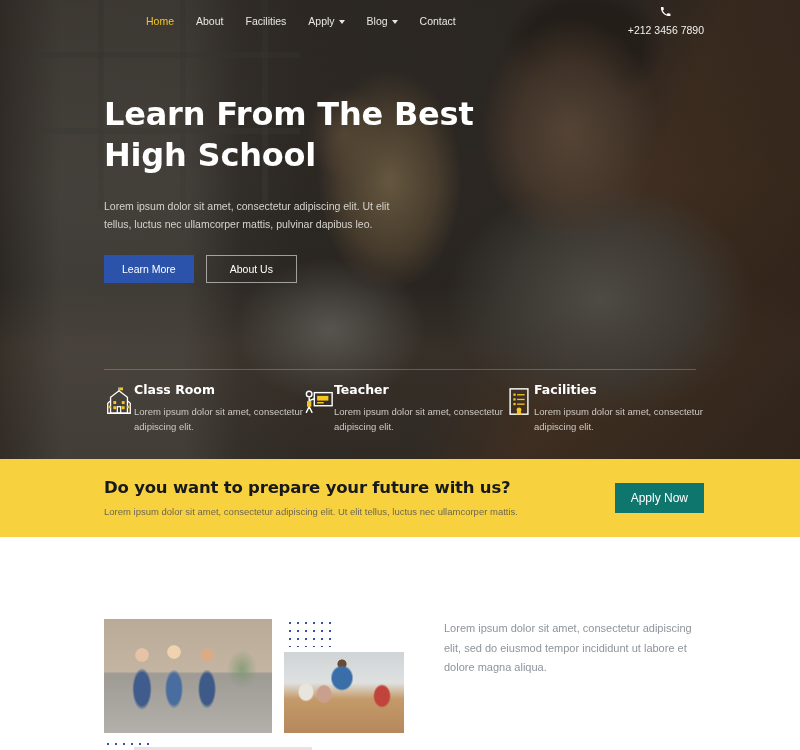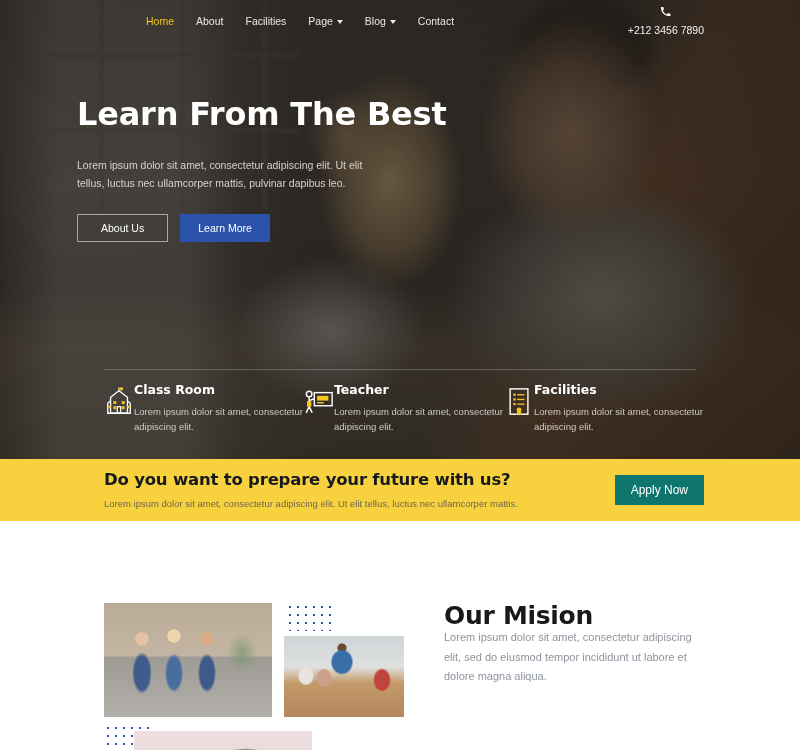--- a/index.html
+++ b/index.html
@@ -93,21 +93,21 @@
   }
   .phone {
     margin-left: auto; display: flex; align-items: center; gap: 7px;
     font-size: 10.5px; color: #f2f0ec; white-space: nowrap; flex-direction: column;
   }
   .phone svg { width: 11px; height: 11px; fill: #ffffff; }
 
   
   .hero-copy {
     position: relative; z-index: 5;
-    padding: 52px 0 0 77px;
+    padding: 52px 0 0 104px;
   }
   .hero-title {
     font-family: "DejaVu Sans", sans-serif;
     font-size: 32px; font-weight: 700; color: #ffffff;
     line-height: 1.28; letter-spacing: -0.2px;
     max-width: 420px;
   }
   .hero-sub {
     margin-top: 21px;
     font-size: 10.5px; color: #d6d2cc; line-height: 1.75; max-width: 310px;
@@ -137,21 +137,21 @@
   .feature-icon svg { width: 30px; height: 34px; display: block; }
   .feature-title {
     font-family: "DejaVu Sans", sans-serif;
     font-size: 12.5px; font-weight: 700; color: #ffffff; line-height: 1;
     margin-bottom: 7px;
   }
   .feature-text { font-size: 9.5px; color: #cdc9c3; line-height: 1.62; }
 
   
   .cta {
-    height: 62px; background: #f8d23e;
+    height: 78px; background: #f8d23e;
     display: flex; align-items: center;
     padding: 0 96px 0 104px;
   }
   .cta-left { flex: 1; }
   .cta-title {
     font-family: "DejaVu Sans", sans-serif;
     font-size: 16.5px; font-weight: 700; color: #17191c; line-height: 1;
     letter-spacing: -0.2px;
   }
   .cta-sub { margin-top: 11px; font-size: 9.5px; color: #6e6753; line-height: 1; }
@@ -225,21 +225,21 @@
       <div class="nav-item active">
         <span>Home</span>
       </div>
       <div class="nav-item">
         <span>About</span>
       </div>
       <div class="nav-item">
         <span>Facilities</span>
       </div>
       <div class="nav-item">
-        <span>Page</span>
+        <span>Apply</span>
         <span class="caret"></span>
       </div>
       <div class="nav-item">
         <span>Blog</span>
         <span class="caret"></span>
       </div>
       <div class="nav-item">
         <span>Contact</span>
       </div>
     </nav>
@@ -248,25 +248,26 @@
       <svg viewBox="0 0 24 24">
         <path d="M6.6 10.8c1.7 3.3 4.3 5.9 7.6 7.6l2.5-2.5c.3-.3.8-.4 1.2-.3 1.2.4 2.5.6 3.9.6.6 0 1 .4 1 1V21c0 .6-.4 1-1 1C10.4 22 2 13.6 2 3c0-.6.4-1 1-1h3.8c.6 0 1 .4 1 1 0 1.3.2 2.6.6 3.9.1.4 0 .8-.3 1.2l-2.5 2.5z"></path>
       </svg>
       <span>+212 3456 7890</span>
     </div>
   </header>
 
   <div class="hero-copy">
     <h1 class="hero-title">
       <span>Learn From The Best</span><br>
+      <span>High School</span>
     </h1>
     <p class="hero-sub">Lorem ipsum dolor sit amet, consectetur adipiscing elit. Ut elit tellus, luctus nec ullamcorper mattis, pulvinar dapibus leo.</p>
     <div class="hero-btns">
+      <button class="btn btn-primary">Learn More</button>
       <button class="btn btn-ghost">About Us</button>
-      <button class="btn btn-primary">Learn More</button>
     </div>
   </div>
 
   <div class="hero-divider"></div>
 
   <div class="features">
 
     <div class="feature">
       <div class="feature-icon">
         <svg viewBox="0 0 32 34">
@@ -343,17 +344,16 @@
 <section class="mission">
   <div class="gallery">
     <div class="dots dots-1"></div>
     <div class="dots dots-2"></div>
     <div class="photo photo-a"></div>
     <div class="photo photo-b"></div>
     <div class="photo photo-c"></div>
   </div>
 
   <div class="mission-text">
-    <h2 class="mission-title">Our Mision</h2>
     <p class="mission-sub">Lorem ipsum dolor sit amet, consectetur adipiscing elit, sed do eiusmod tempor incididunt ut labore et dolore magna aliqua.</p>
 
   </div>
 </section>
 
 </body></html>

